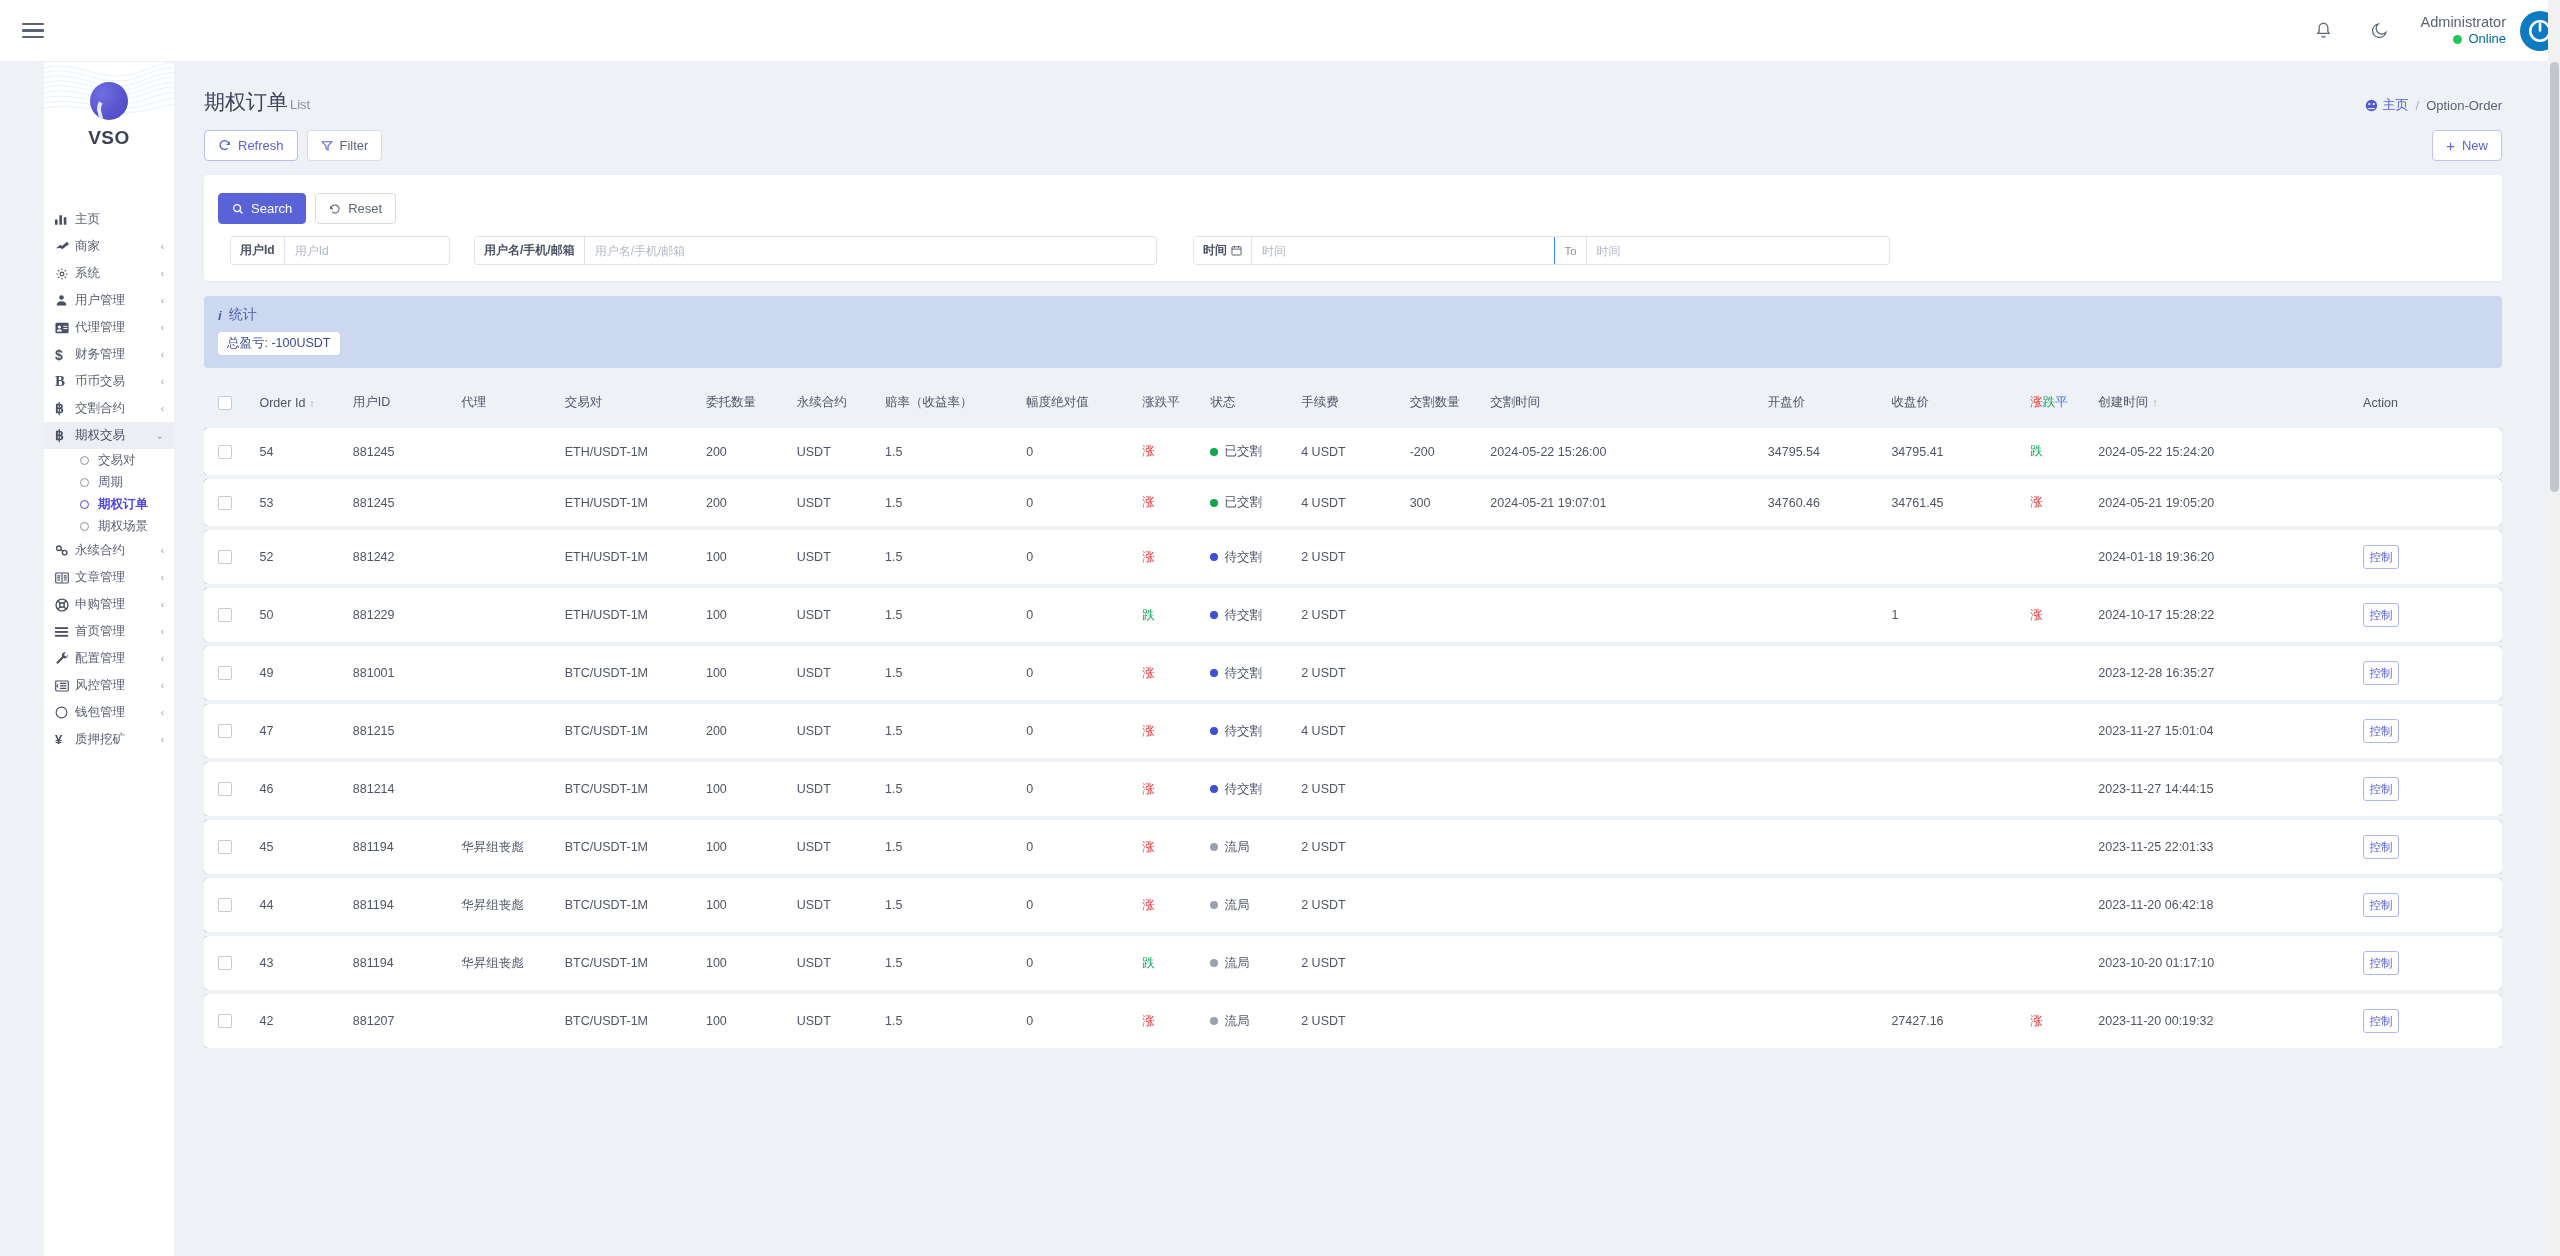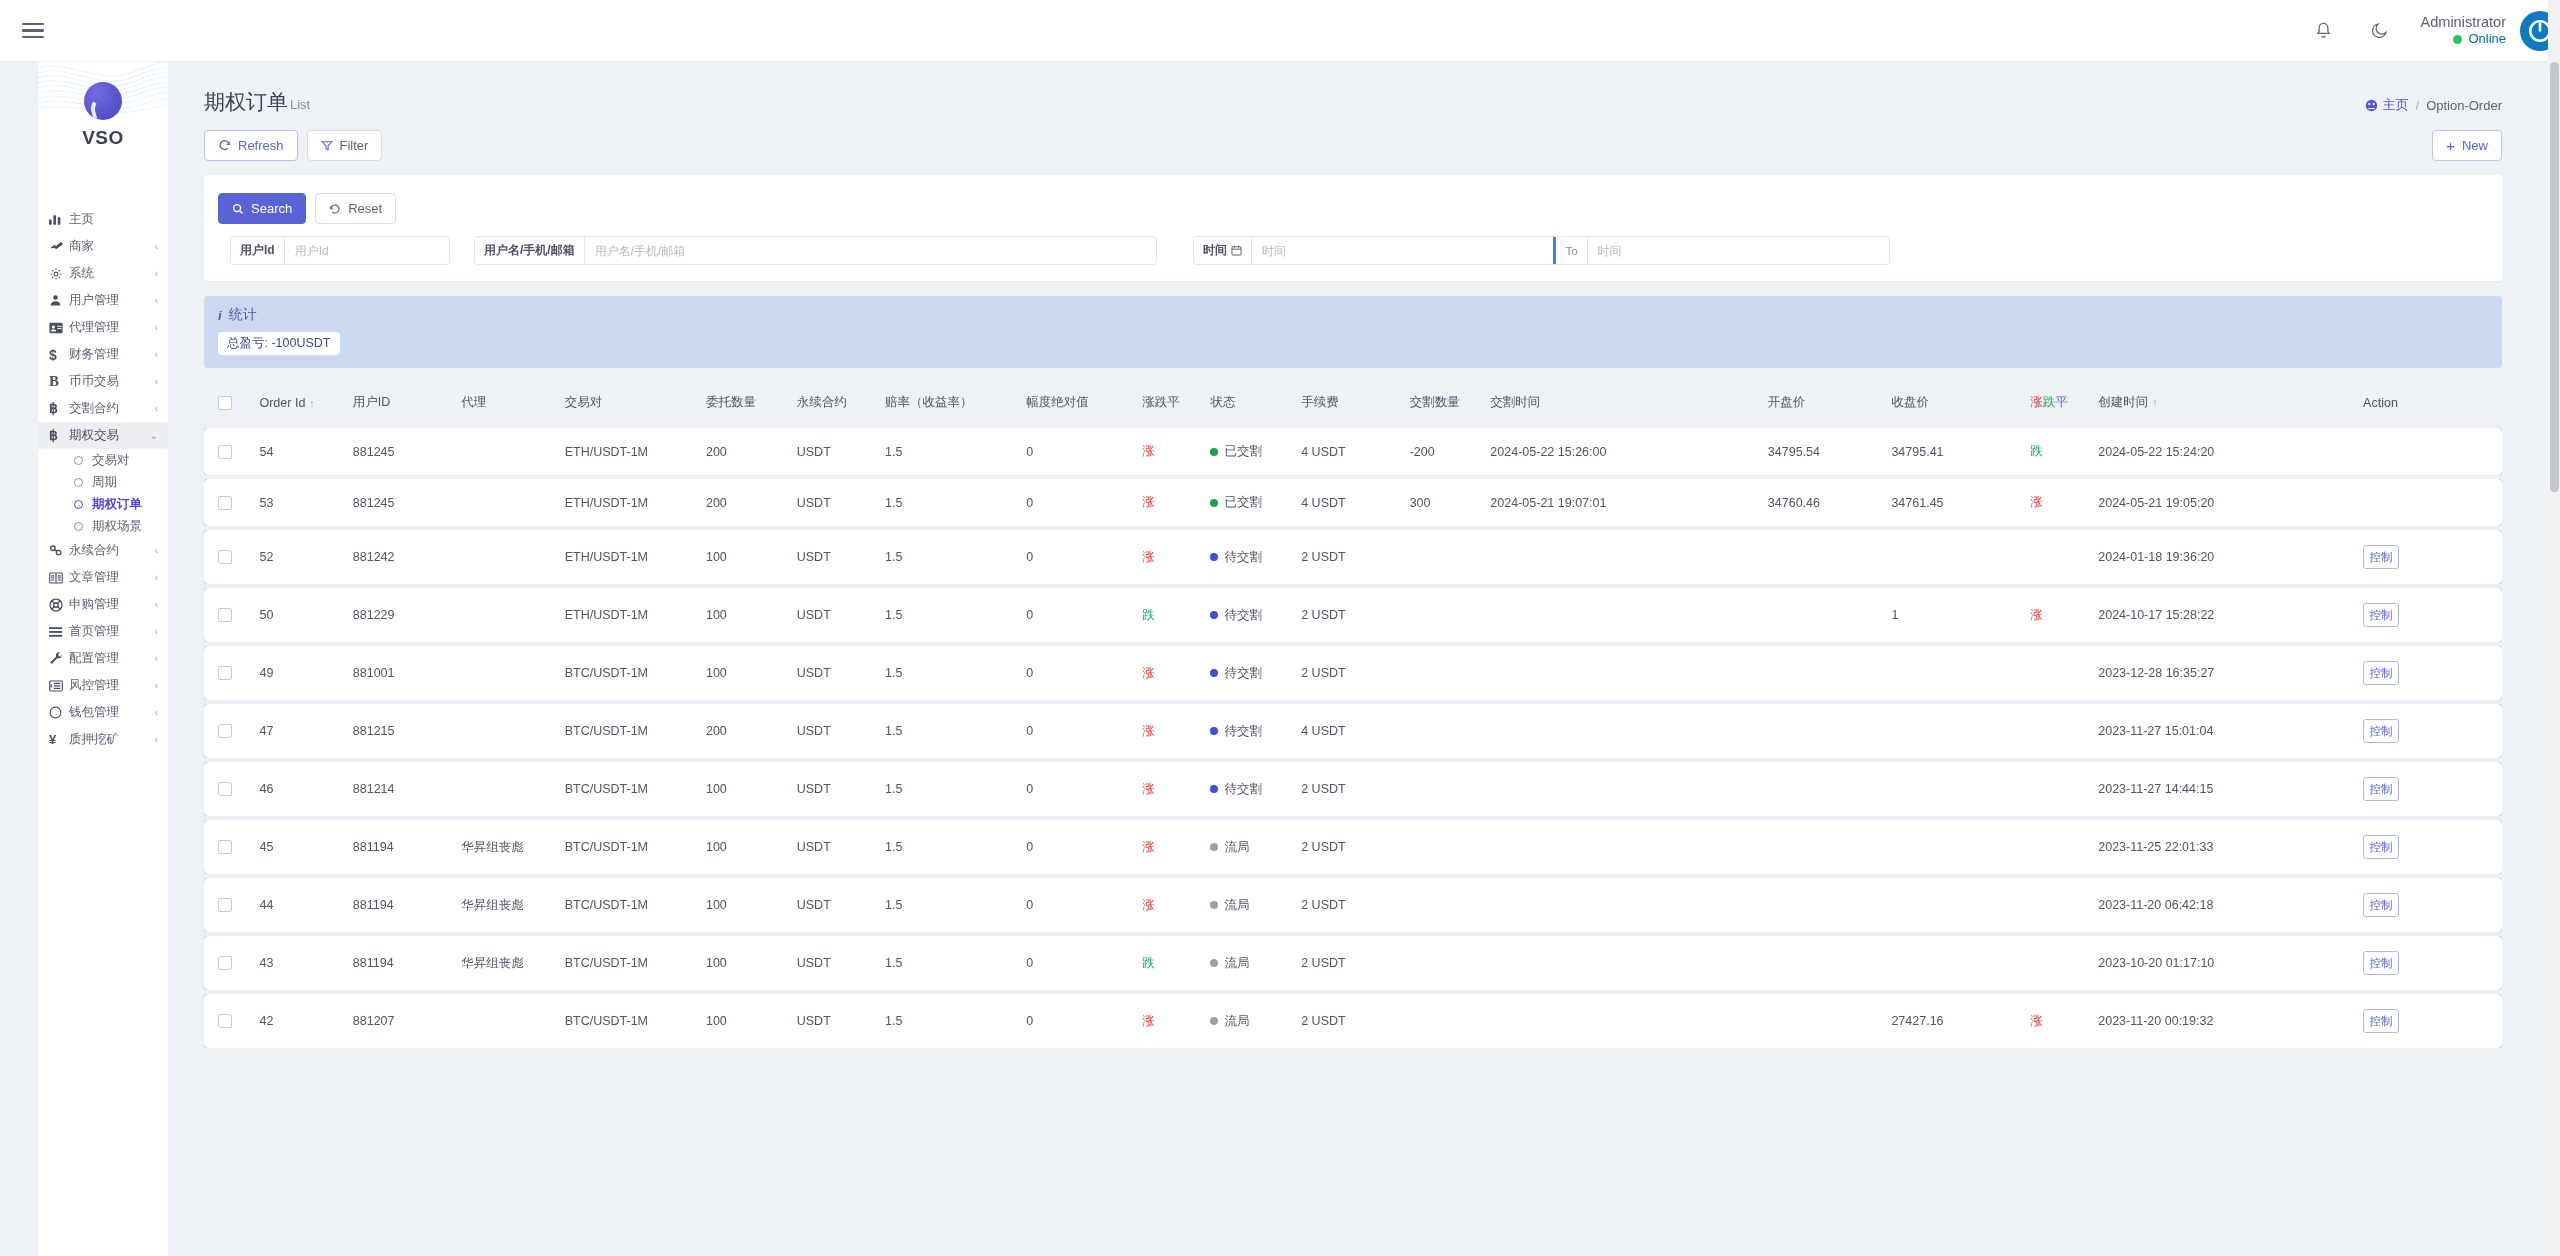--- a/index.html
+++ b/index.html
@@ -28,21 +28,21 @@
   .user-text { text-align: right; line-height: 1.25; }
   .user-name { font-size: 14.5px; color: #5a6377; }
   .user-status { font-size: 13px; color: #0369a1; display: flex; align-items: center;
     justify-content: flex-end; gap: 6px; }
   .dot-green { width: 9px; height: 9px; border-radius: 50%; background: #22c55e; display: inline-block; }
   .avatar { width: 40px; height: 40px; border-radius: 50%; background: #0d7ac4;
     display: flex; align-items: center; justify-content: center; }
 
   
   .sidebar {
-    position: absolute; top: 62px; left: 38px; width: 130px; height: 1194px;
+    position: absolute; top: 62px; left: 44px; width: 130px; height: 1194px;
     background: #fff; border-radius: 2px; overflow: hidden; z-index: 20;
   }
   .brand-wrap { position: relative; height: 140px; }
   .brand-wave { position: absolute; top: 0; left: 0; width: 130px; height: 62px; overflow: hidden; }
   .brand-inner { position: relative; padding-top: 20px; text-align: center; }
   .logo-circle {
     width: 38px; height: 38px; border-radius: 50%; margin: 0 auto;
     background: radial-gradient(circle at 32% 30%, #6f6fe0 0%, #5b54cf 55%, #4b45bf 100%);
     position: relative; overflow: hidden;
   }
@@ -110,21 +110,21 @@
   .filters { display: flex; align-items: center; gap: 0; }
   .input-group { display: flex; align-items: stretch; border: 1px solid #dfe3ea;
     border-radius: 4px; height: 29px; overflow: hidden; background: #fff; }
   .ig-label { display: flex; align-items: center; padding: 0 9px; font-size: 12px;
     font-weight: bold; color: #4a5164; background: #fff; border-right: 1px solid #dfe3ea;
     white-space: nowrap; gap: 4px;}
   .ig-input { border: 0; outline: 0; padding: 0 10px; font-size: 12px; color: #3d4458;
     font-family: inherit; background: transparent; min-width: 0; }
   .ig-input::placeholder { color: #b3b9c6; }
   .ig-sep { display: flex; align-items: center; padding: 0 9px; font-size: 11.5px;
-    color: #8a91a3; border-left: 3px solid #3b82f6; border-right: 1px solid #dfe3ea; }
+    color: #8a91a3; border-left: 1px solid #3b82f6; border-right: 1px solid #dfe3ea; }
 
   .f1 { width: 220px; margin-left: 12px; }
   .f1 .ig-input { width: 100%; }
   .f2 { width: 683px; margin-left: 24px; }
   .f2 .ig-input { width: 100%; }
   .f3 { width: 697px; margin-left: 36px; }
   .f3 .ig-input { flex: 1; }
 
   
   .stats {

